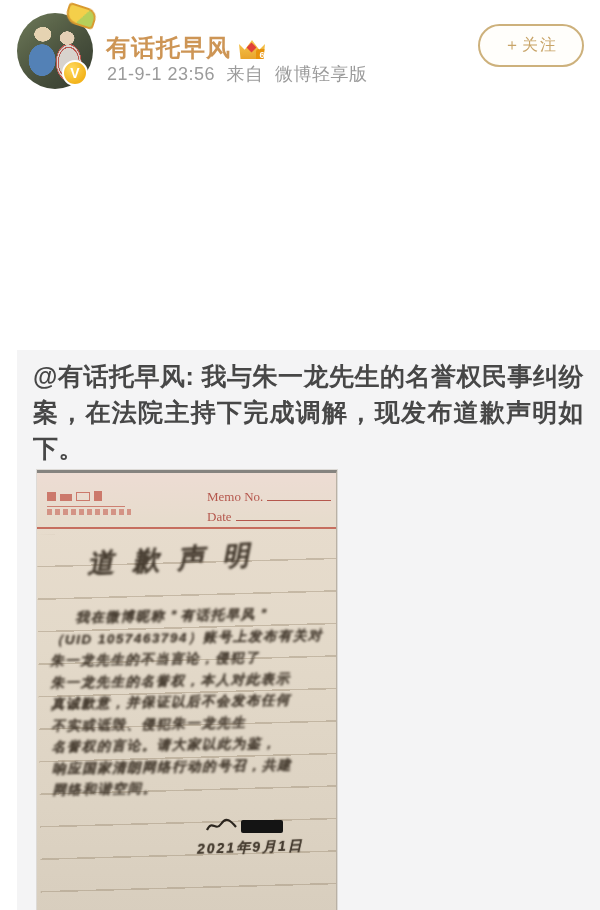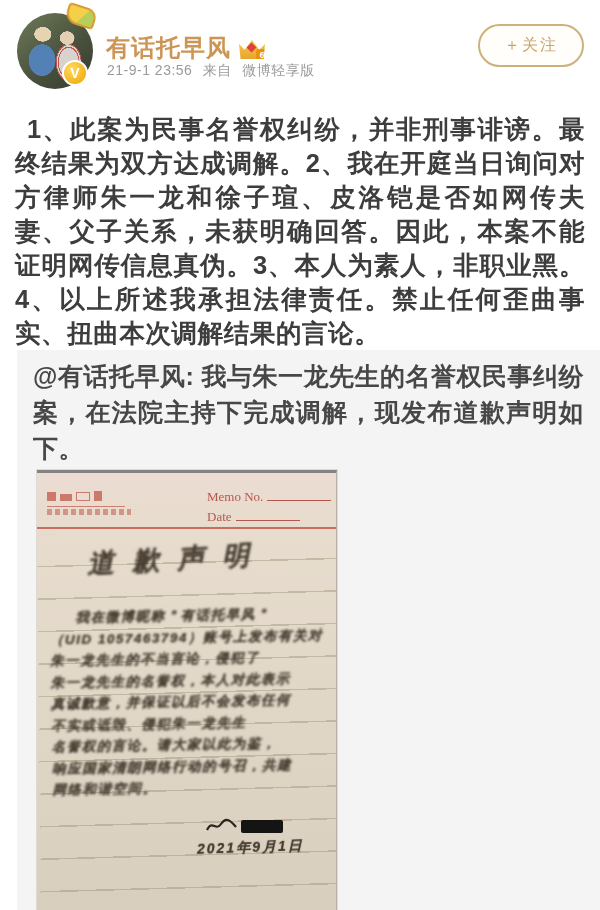--- a/index.html
+++ b/index.html
@@ -38,21 +38,21 @@
   .vip-badge {
     position:relative; width:26px; height:22px; display:inline-block;
     background:linear-gradient(#f9cf56,#e9a42c);
     clip-path:polygon(0 32%, 22% 58%, 50% 14%, 78% 58%, 100% 32%, 94% 100%, 6% 100%);
   }
   .vip-gem { position:absolute; left:9px; top:7px; width:7px; height:7px; background:#e0413a; transform:rotate(45deg); }
   .vip-num {
     position:absolute; right:-3px; bottom:-2px; width:12px; height:12px; background:#e8930c;
     border-radius:3px; color:#fff; font-size:9px; font-weight:bold; text-align:center; line-height:12px;
   }
-  .meta-row { position:absolute; left:107px; top:62px; font-size:14px; color:#9b9b9b; letter-spacing:.5px; }
+  .meta-row { position:absolute; left:107px; top:62px; font-size:18px; color:#9b9b9b; letter-spacing:.5px; }
   .meta-row span { margin-right:6px; }
   .follow-btn {
     position:absolute; right:16px; top:24px; padding:9px 24px;
     border:2px solid #cdb17c; border-radius:26px; background:#fffefb;
     color:#c8a468; font-size:16px; letter-spacing:2px; cursor:pointer;
   }
   
   .post-content {
     margin:10px 15px 0 15px; font-size:25.5px; line-height:34px; color:#3d3d3d;
     font-weight:600; letter-spacing:.6px; text-align:justify; text-indent:12px;
@@ -132,21 +132,20 @@
       </span>
     </div>
     <div class="meta-row">
       <span>21-9-1 23:56</span>
       <span>来自</span>
       <span>微博轻享版</span>
     </div>
     <button class="follow-btn">＋关注</button>
   </div>
 
-  <div class="post-content">1、此案为民事名誉权纠纷，并非刑事诽谤。最终结果为双方达成调解。2、我在开庭当日询问对方律师朱一龙和徐子瑄、皮洛铠是否如网传夫妻、父子关系，未获明确回答。因此，本案不能证明网传信息真伪。3、本人为素人，非职业黑。4、以上所述我承担法律责任。禁止任何歪曲事实、扭曲本次调解结果的言论。</div>
 
   <div class="repost">
     <div class="repost-text">@有话托早风: 我与朱一龙先生的名誉权民事纠纷案，在法院主持下完成调解，现发布道歉声明如下。</div>
 
     <div class="letter">
       <div class="ruling"></div>
 
       <div class="memo-stamp">
         <div class="stamp-boxes">
           <i class="sb1"></i>

